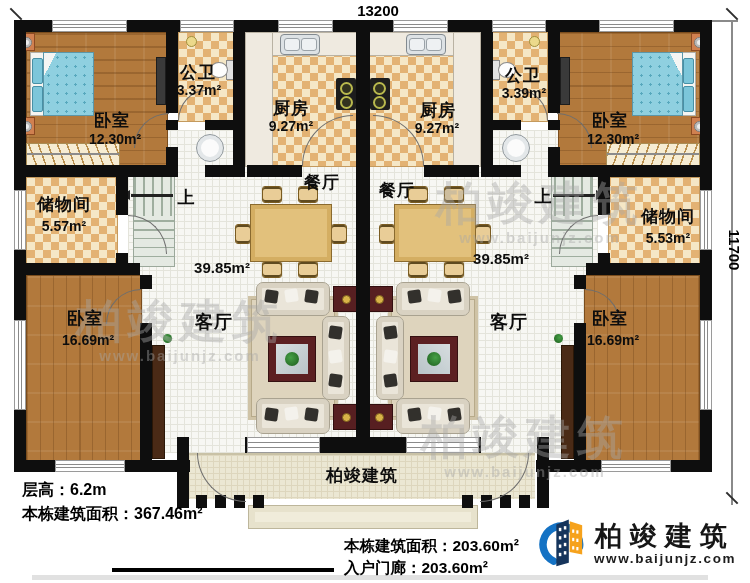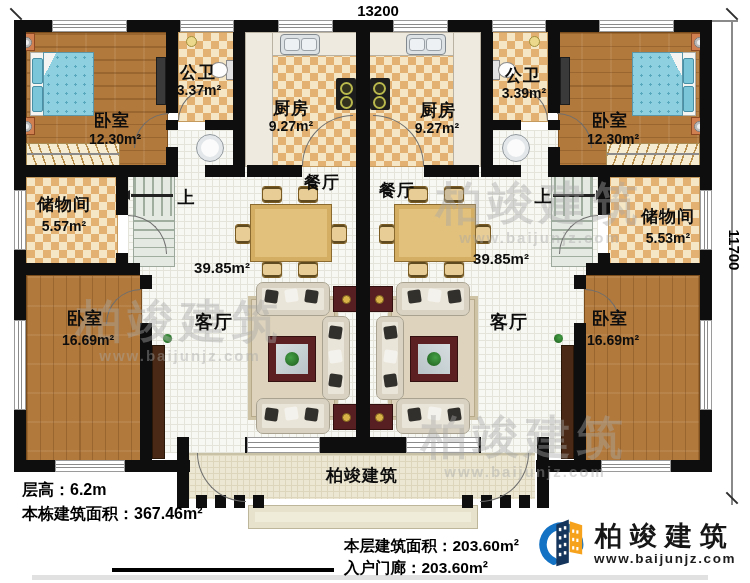--- a/index.html
+++ b/index.html
@@ -393,21 +393,21 @@
   <div class="lbl rname" style="left:362px;top:475px">柏竣建筑</div>
   <div class="lbl up" style="left:186px;top:197px">上</div>
   <div class="lbl up" style="left:543px;top:196px">上</div>
 
   <div class="lbl dimtxt" style="left:378px;top:10px">13200</div>
   <div class="lbl dimtxt rot90" style="left:734px;top:250px">11700</div>
 
   <div class="tb t-small" style="left:22px;top:480px">层高：6.2m</div>
   <div class="tb t-small" style="left:22px;top:504px">本栋建筑面积：367.46m²</div>
   <div class="t-underline" style="left:112px;top:568px;width:222px"></div>
-  <div class="tb t-med" style="left:344px;top:536px">本层建筑面积：203.60m²</div>
+  <div class="tb t-med" style="left:344px;top:536px">本栋建筑面积：203.60m²</div>
   <div class="tb t-med" style="left:344px;top:558px">入户门廊：203.60m²</div>
   <div class="graybar" style="left:32px;top:575px;width:676px;height:5px"></div>
 
   <div class="logo" style="left:538px;top:514px;width:205px;height:60px">
     <svg width="50" height="56" viewBox="0 0 60 66" style="position:absolute;left:0;top:0">
       <circle cx="28" cy="36" r="22" fill="none" stroke="#1472c4" stroke-width="9" stroke-dasharray="96 43" stroke-linecap="round" transform="rotate(115 28 36)"></circle>
       <polygon points="38,8 53,13 53,48 38,45" fill="#f6a21c"></polygon>
       <polygon points="22,12 37,6 37,58 22,62" fill="#16355c"></polygon>
       <g fill="#ffffff">
         <rect x="25" y="16" width="3" height="4"></rect>

